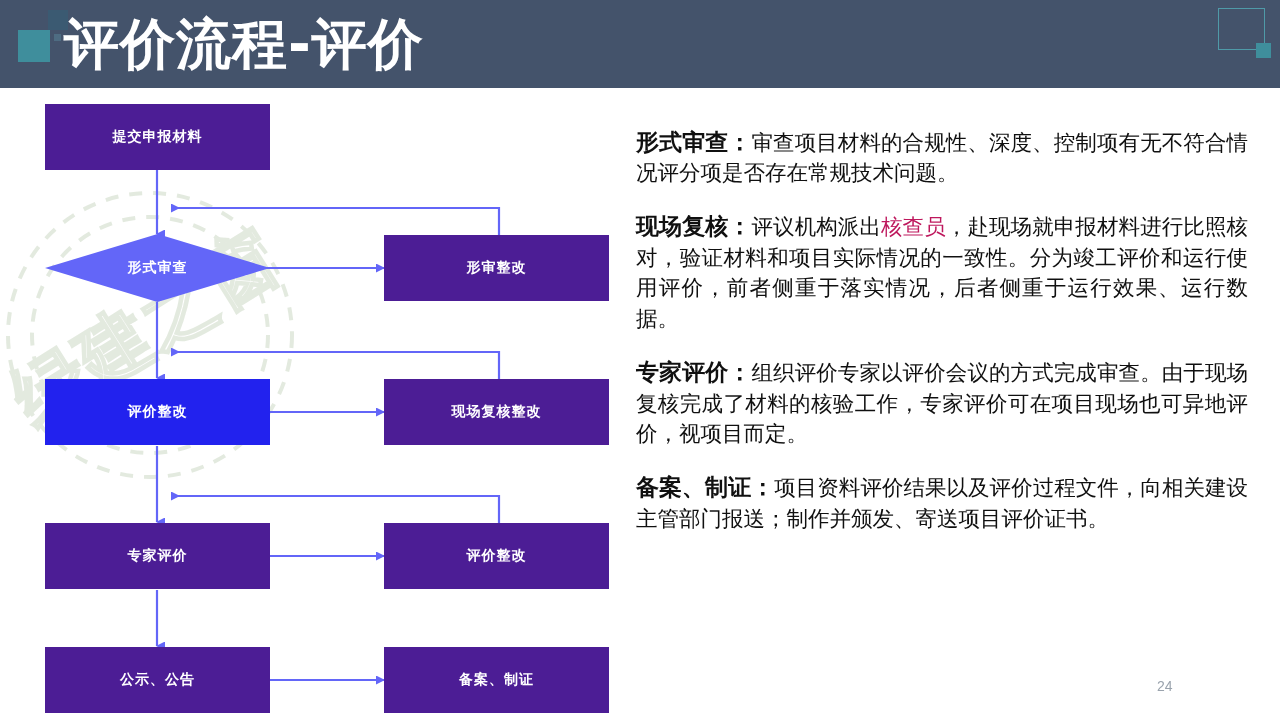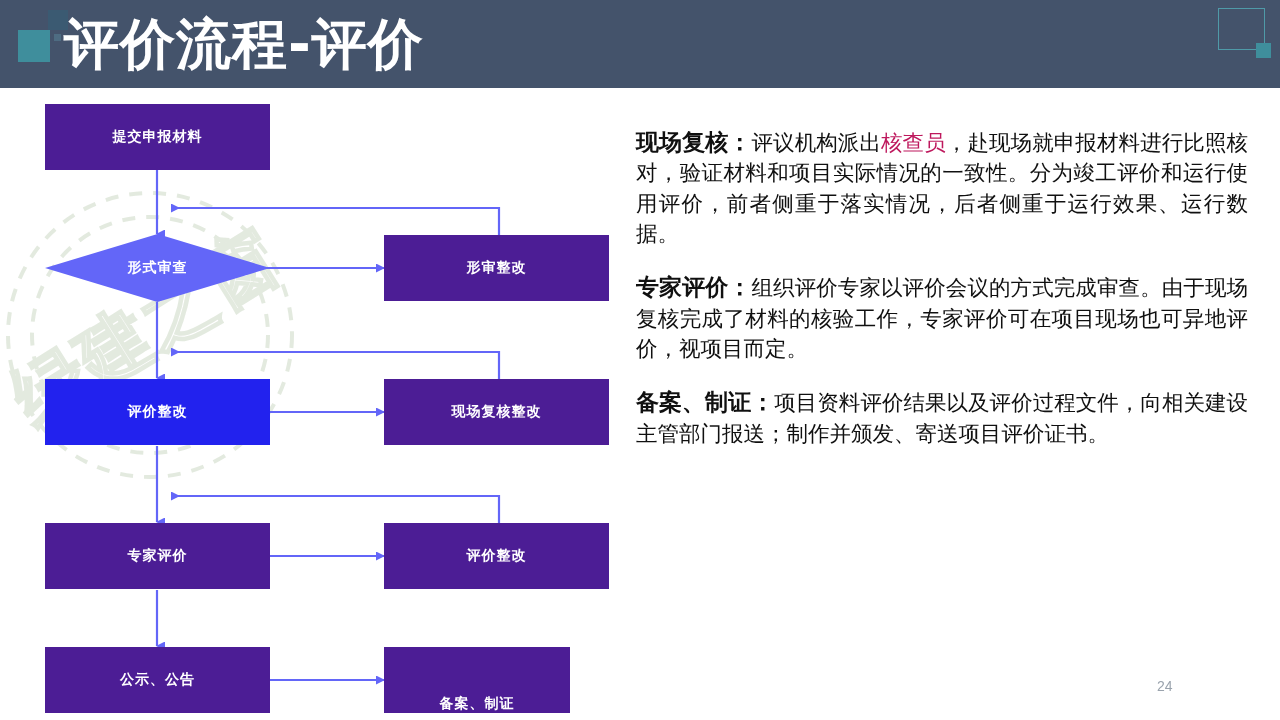--- a/index.html
+++ b/index.html
@@ -271,27 +271,30 @@
   </div>
 
   <div class="node" style="left:384px;top:435px;width:225px;height:66px;">
     <span>评价整改</span>
   </div>
 
   <div class="node" style="left:45px;top:559px;width:225px;height:66px;">
     <span>公示、公告</span>
   </div>
 
-  <div class="node" style="left:384px;top:559px;width:186px;height:66px;align-items:flex-end;">
+  <div class="node" style="left:384px;top:559px;width:225px;height:66px;">
     <span>备案、制证</span>
   </div>
 </div>
 
 <div id="text-panel">
 
+  <p class="para">
+    <span class="lead">形式审查：</span><span>审查项目材料的合规性、深度、控制项有无不符合情况评分项是否存在常规技术问题。</span>
+  </p>
 
   <p class="para">
     <span class="lead">现场复核：</span><span>评议机构派出</span><span class="red">核查员</span><span>，赴现场就申报材料进行比照核对，验证材料和项目实际情况的一致性。分为竣工评价和运行使用评价，前者侧重于落实情况，后者侧重于运行效果、运行数据。</span>
   </p>
 
   <p class="para">
     <span class="lead">专家评价：</span><span>组织评价专家以评价会议的方式完成审查。由于现场复核完成了材料的核验工作，专家评价可在项目现场也可异地评价，视项目而定。</span>
   </p>
 
   <p class="para">

